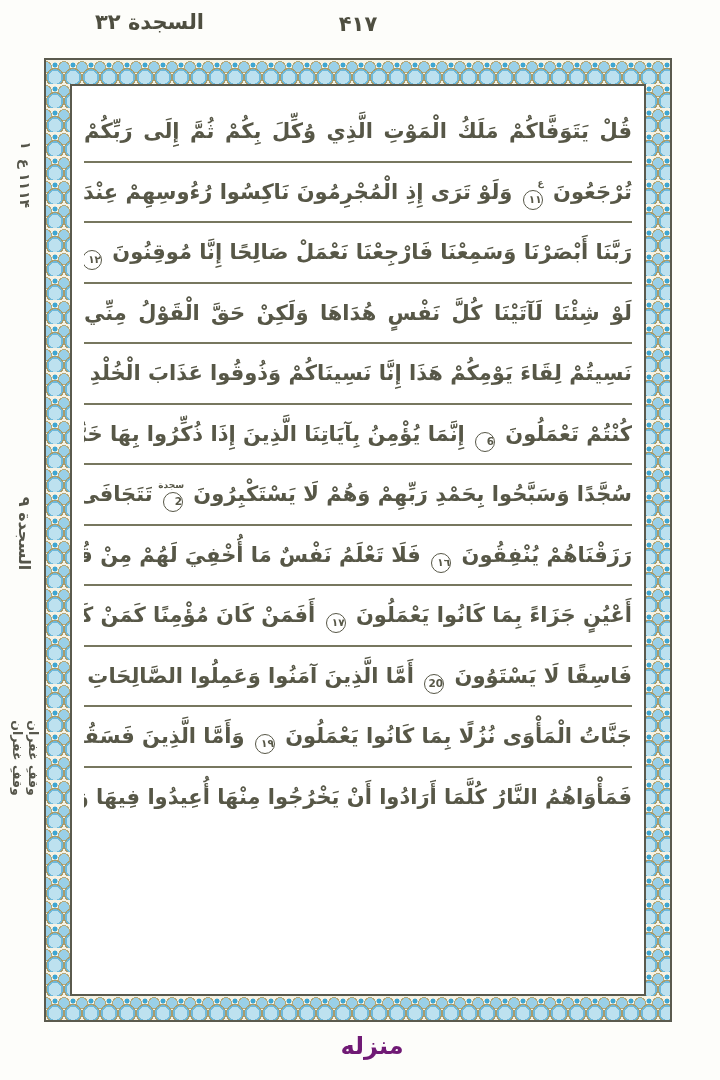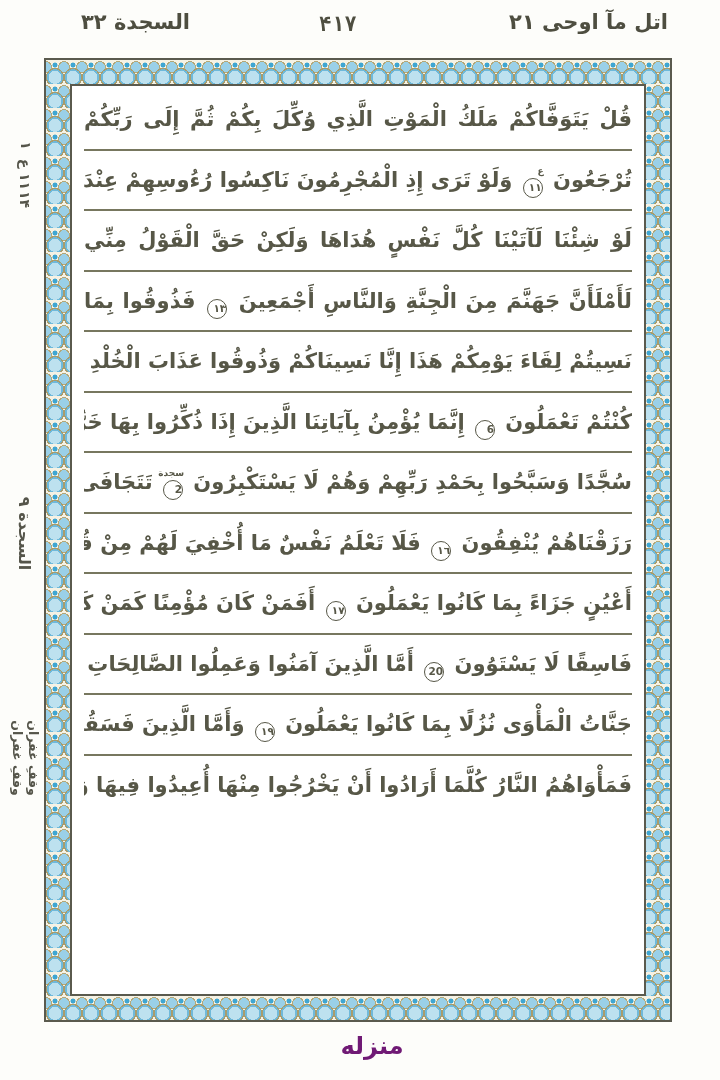--- a/index.html
+++ b/index.html
@@ -3,35 +3,35 @@
 <meta charset="utf-8">
 <style>
   html,body{margin:0;padding:0;width:720px;height:1080px;background:#fdfdfa;
     font-family:"DejaVu Sans",sans-serif;}
   .page{position:relative;width:720px;height:1080px;overflow:hidden;color:#55554a;}
 
   
   .hdr{position:absolute;top:10px;font-size:21px;font-weight:bold;color:#4e4e40;
     white-space:nowrap;direction:rtl;}
   .hdr-juz{right:52px;}
-  .hdr-page{left:338px;top:12px;transform:translateX(-50%);font-family:Liberation Mono, monospace;}
-  .hdr-surah{left:81px;right:auto;}
+  .hdr-page{left:358px;top:12px;transform:translateX(-50%);}
+  .hdr-surah{left:95px;right:auto;}
 
   
   .frame{position:absolute;left:44px;top:58px;width:628px;height:964px;
     box-sizing:border-box;border:2px solid #5a5a4e;padding:24px;
     background-color:#f6f2e4;
     background-image:
       radial-gradient(circle at 50% 21%, #3fa6d2 2.2px, rgba(0,0,0,0) 2.8px),
       radial-gradient(circle at 50% 72%, #bde1ef 0 6.5px, #6fb9da 6.5px 8px, #a89c6c 8px 9.2px, rgba(0,0,0,0) 9.2px),
       radial-gradient(circle at 0% 30%,  #9ad0e8 0 5px, #b4a878 5px 6px, rgba(0,0,0,0) 6px),
       radial-gradient(circle at 100% 30%,#9ad0e8 0 5px, #b4a878 5px 6px, rgba(0,0,0,0) 6px);
     background-size:18px 24px;}
   .inner{width:100%;height:100%;box-sizing:border-box;background:#ffffff;
-    border:2px solid #5a5a4e;padding:4px 12px;direction:rtl;}
+    border:2px solid #5a5a4e;padding:16px 12px;direction:rtl;}
 
   
   .qline{height:60.5px;box-sizing:border-box;line-height:58px;overflow:hidden;
     font-size:21px;font-weight:bold;color:#575747;direction:rtl;
     text-align:justify;text-align-last:justify;text-justify:inter-word;white-space:nowrap;}
   .qline:not(:last-child){border-bottom:2px solid #77775f;}
   .qtext{letter-spacing:0.5px;}
 
   
   .ayah{display:inline-block;position:relative;width:20px;height:20px;box-sizing:border-box;
@@ -52,21 +52,20 @@
 
   
   .catchword{position:absolute;top:1032px;left:372px;transform:translateX(-50%);
     font-size:24px;font-weight:bold;color:#701a75;}
 </style>
 </head>
 <body>
 
 <div class="page">
 
-  <div class="hdr hdr-juz">اتل مآ اوحی ۲۱</div>
   <div class="hdr hdr-page">۴۱۷</div>
   <div class="hdr hdr-surah">السجدة ۳۲</div>
 
   <div class="v-note ruku">
       <span>۱</span>
       <span>ع</span>
       <span>۱۱</span>
       <span>۱۴</span>
     </div>
   <div class="v-note sajda-note">
@@ -77,22 +76,22 @@
         <div>وقفِ غفران</div>
         <div>وقفِ غفران</div>
       </span>
   </div>
 
   <div class="frame">
     <div class="inner">
       <div id="lines">
           <div class="qline"><span class="qtext">قُلْ يَتَوَفَّاكُمْ مَلَكُ الْمَوْتِ الَّذِي وُكِّلَ بِكُمْ ثُمَّ إِلَى رَبِّكُمْ</span></div>
           <div class="qline"><span class="qtext">تُرْجَعُونَ </span><span class="ayah"><span>١١</span><span class="mark">ع</span></span><span class="qtext"> وَلَوْ تَرَى إِذِ الْمُجْرِمُونَ نَاكِسُوا رُءُوسِهِمْ عِنْدَ رَبِّهِمْ</span></div>
+          <div class="qline"><span class="qtext">رَبَّنَا أَبْصَرْنَا وَسَمِعْنَا فَارْجِعْنَا نَعْمَلْ صَالِحًا إِنَّا مُوقِنُونَ </span><span class="ayah"><span>١٢</span></span></div>
           <div class="qline"><span class="qtext">لَوْ شِئْنَا لَآتَيْنَا كُلَّ نَفْسٍ هُدَاهَا وَلَكِنْ حَقَّ الْقَوْلُ مِنِّي</span></div>
-          <div class="qline"><span class="qtext">لَأَمْلَأَنَّ جَهَنَّمَ مِنَ الْجِنَّةِ وَالنَّاسِ أَجْمَعِينَ </span><span class="ayah"><span>١٣</span></span><span class="qtext"> فَذُوقُوا بِمَا</span></div>
           <div class="qline"><span class="qtext">نَسِيتُمْ لِقَاءَ يَوْمِكُمْ هَذَا إِنَّا نَسِينَاكُمْ وَذُوقُوا عَذَابَ الْخُلْدِ بِمَا</span></div>
           <div class="qline"><span class="qtext">كُنْتُمْ تَعْمَلُونَ </span><span class="ayah"><span>6</span></span><span class="qtext"> إِنَّمَا يُؤْمِنُ بِآيَاتِنَا الَّذِينَ إِذَا ذُكِّرُوا بِهَا خَرُّوا</span></div>
           <div class="qline"><span class="qtext">سُجَّدًا وَسَبَّحُوا بِحَمْدِ رَبِّهِمْ وَهُمْ لَا يَسْتَكْبِرُونَ </span><span class="ayah"><span>2</span><span class="mark">سجدة</span></span><span class="qtext"> تَتَجَافَى</span></div>
           <div class="qline"><span class="qtext">رَزَقْنَاهُمْ يُنْفِقُونَ </span><span class="ayah"><span>١٦</span></span><span class="qtext"> فَلَا تَعْلَمُ نَفْسٌ مَا أُخْفِيَ لَهُمْ مِنْ قُرَّةِ</span></div>
           <div class="qline"><span class="qtext">أَعْيُنٍ جَزَاءً بِمَا كَانُوا يَعْمَلُونَ </span><span class="ayah"><span>١٧</span></span><span class="qtext"> أَفَمَنْ كَانَ مُؤْمِنًا كَمَنْ كَانَ</span></div>
           <div class="qline"><span class="qtext">فَاسِقًا لَا يَسْتَوُونَ </span><span class="ayah"><span>20</span></span><span class="qtext"> أَمَّا الَّذِينَ آمَنُوا وَعَمِلُوا الصَّالِحَاتِ فَلَهُمْ</span></div>
           <div class="qline"><span class="qtext">جَنَّاتُ الْمَأْوَى نُزُلًا بِمَا كَانُوا يَعْمَلُونَ </span><span class="ayah"><span>١٩</span></span><span class="qtext"> وَأَمَّا الَّذِينَ فَسَقُوا</span></div>
           <div class="qline"><span class="qtext">فَمَأْوَاهُمُ النَّارُ كُلَّمَا أَرَادُوا أَنْ يَخْرُجُوا مِنْهَا أُعِيدُوا فِيهَا وَ</span></div>
         </div>
     </div>

